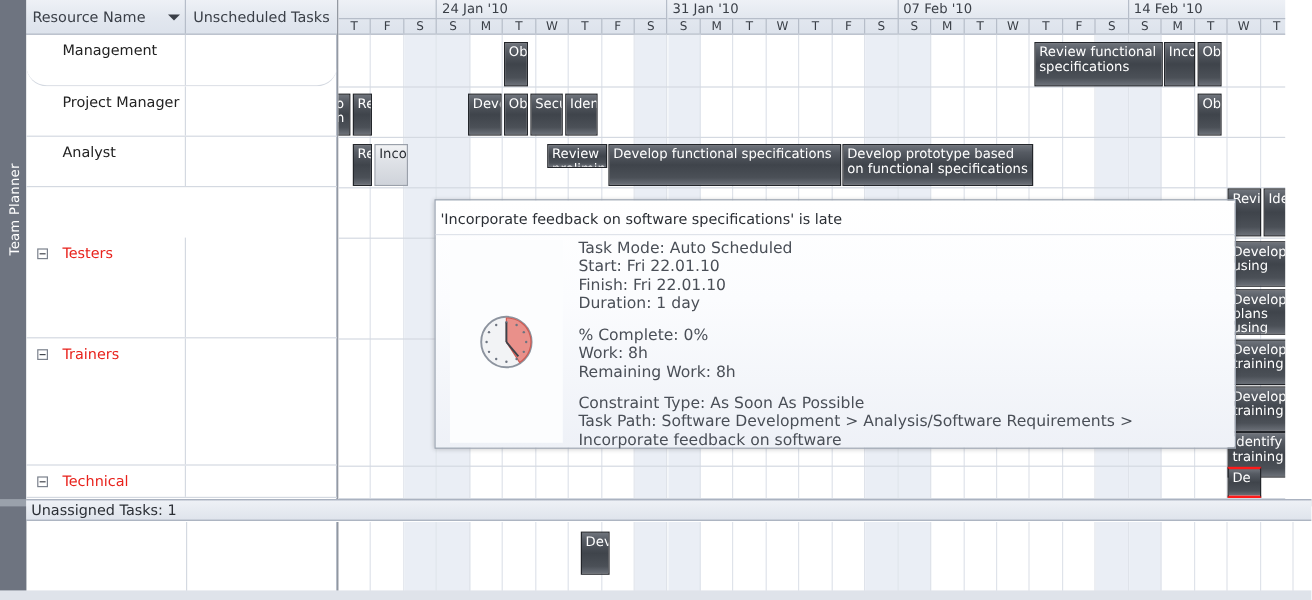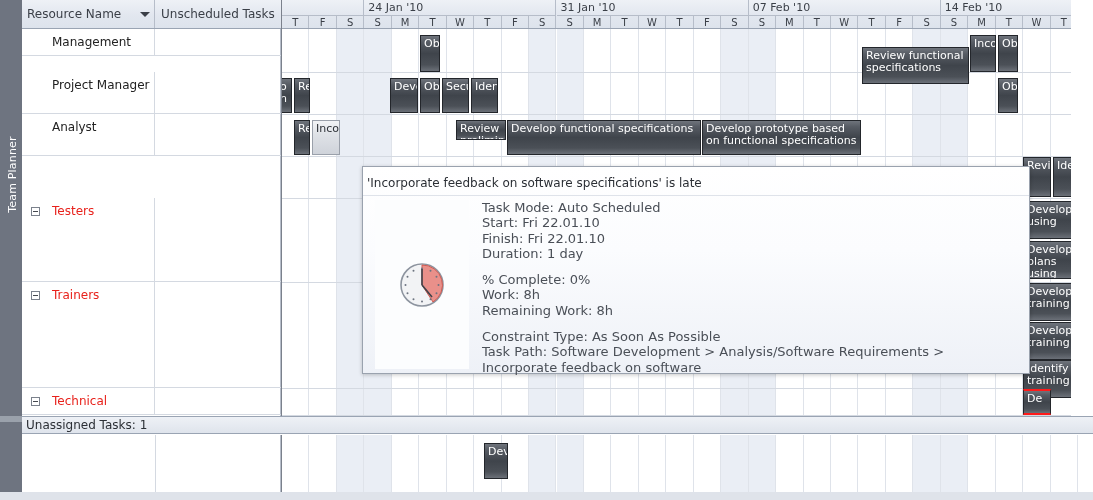--- a/index.html
+++ b/index.html
@@ -147,21 +147,21 @@
       <div class="gh-cell gh-res">
         <span>Resource Name</span>
         <span class="sort-caret"></span>
       </div>
       <div class="gh-cell gh-uns">
         <span>Unscheduled Tasks</span>
       </div>
     </div>
 
     <div class="grid-body" id="gridBody">
-        <div class="res-row" style="top: 0px; height: 27px;">
+        <div class="res-row" style="top: 0px; height: 43px; border-radius: 17px;">
           <div class="c1">
             <span class="res-name">Management</span>
           </div>
           <div class="c2"></div>
         </div>
         <div class="res-row" style="top: 43px; height: 42px; padding-left: 32px;">
           <div class="c1">
             <span class="res-name">Project Manager</span>
           </div>
           <div class="c2"></div>
@@ -267,21 +267,21 @@
           <div class="daycol" style="left: 741.15px; width: 27.45px; height: 387px;"></div>
           <div class="daycol" style="left: 768.6px; width: 27.45px; height: 387px;"></div>
           <div class="rowline" style="top: 43px;"></div>
           <div class="rowline" style="top: 85px;"></div>
           <div class="rowline" style="top: 127px;"></div>
           <div class="rowline" style="top: 169px;"></div>
           <div class="rowline" style="top: 253px;"></div>
           <div class="rowline" style="top: 359px;"></div>
           <div class="rowline" style="top: 386px;"></div>
           <div class="bar" style="left: 138px; top: 6px; width: 20px; height: 37px;">Ob</div>
-          <div class="bar" style="left: 580px; top: 18px; width: 107px; height: 37px;">Review functional specifications</div>
+          <div class="bar" style="left: 580px; top: 6px; width: 107px; height: 37px;">Review functional specifications</div>
           <div class="bar" style="left: 688px; top: 6px; width: 26px; height: 37px;">Incor</div>
           <div class="bar" style="left: 716px; top: 6px; width: 20px; height: 37px;">Ob</div>
           <div class="bar" style="left: -6px; top: 49px; width: 16px; height: 35px;">o n</div>
           <div class="bar" style="left: 12px; top: 49px; width: 16px; height: 35px;">Re</div>
           <div class="bar" style="left: 108px; top: 49px; width: 28px; height: 35px;">Devel</div>
           <div class="bar" style="left: 138px; top: 49px; width: 20px; height: 35px;">Ob</div>
           <div class="bar" style="left: 160px; top: 49px; width: 27px; height: 35px;">Secure</div>
           <div class="bar" style="left: 189px; top: 49px; width: 27px; height: 35px;">Identi</div>
           <div class="bar" style="left: 716px; top: 49px; width: 20px; height: 35px;">Ob</div>
           <div class="bar" style="left: 12px; top: 91px; width: 16px; height: 35px;">Re</div>

